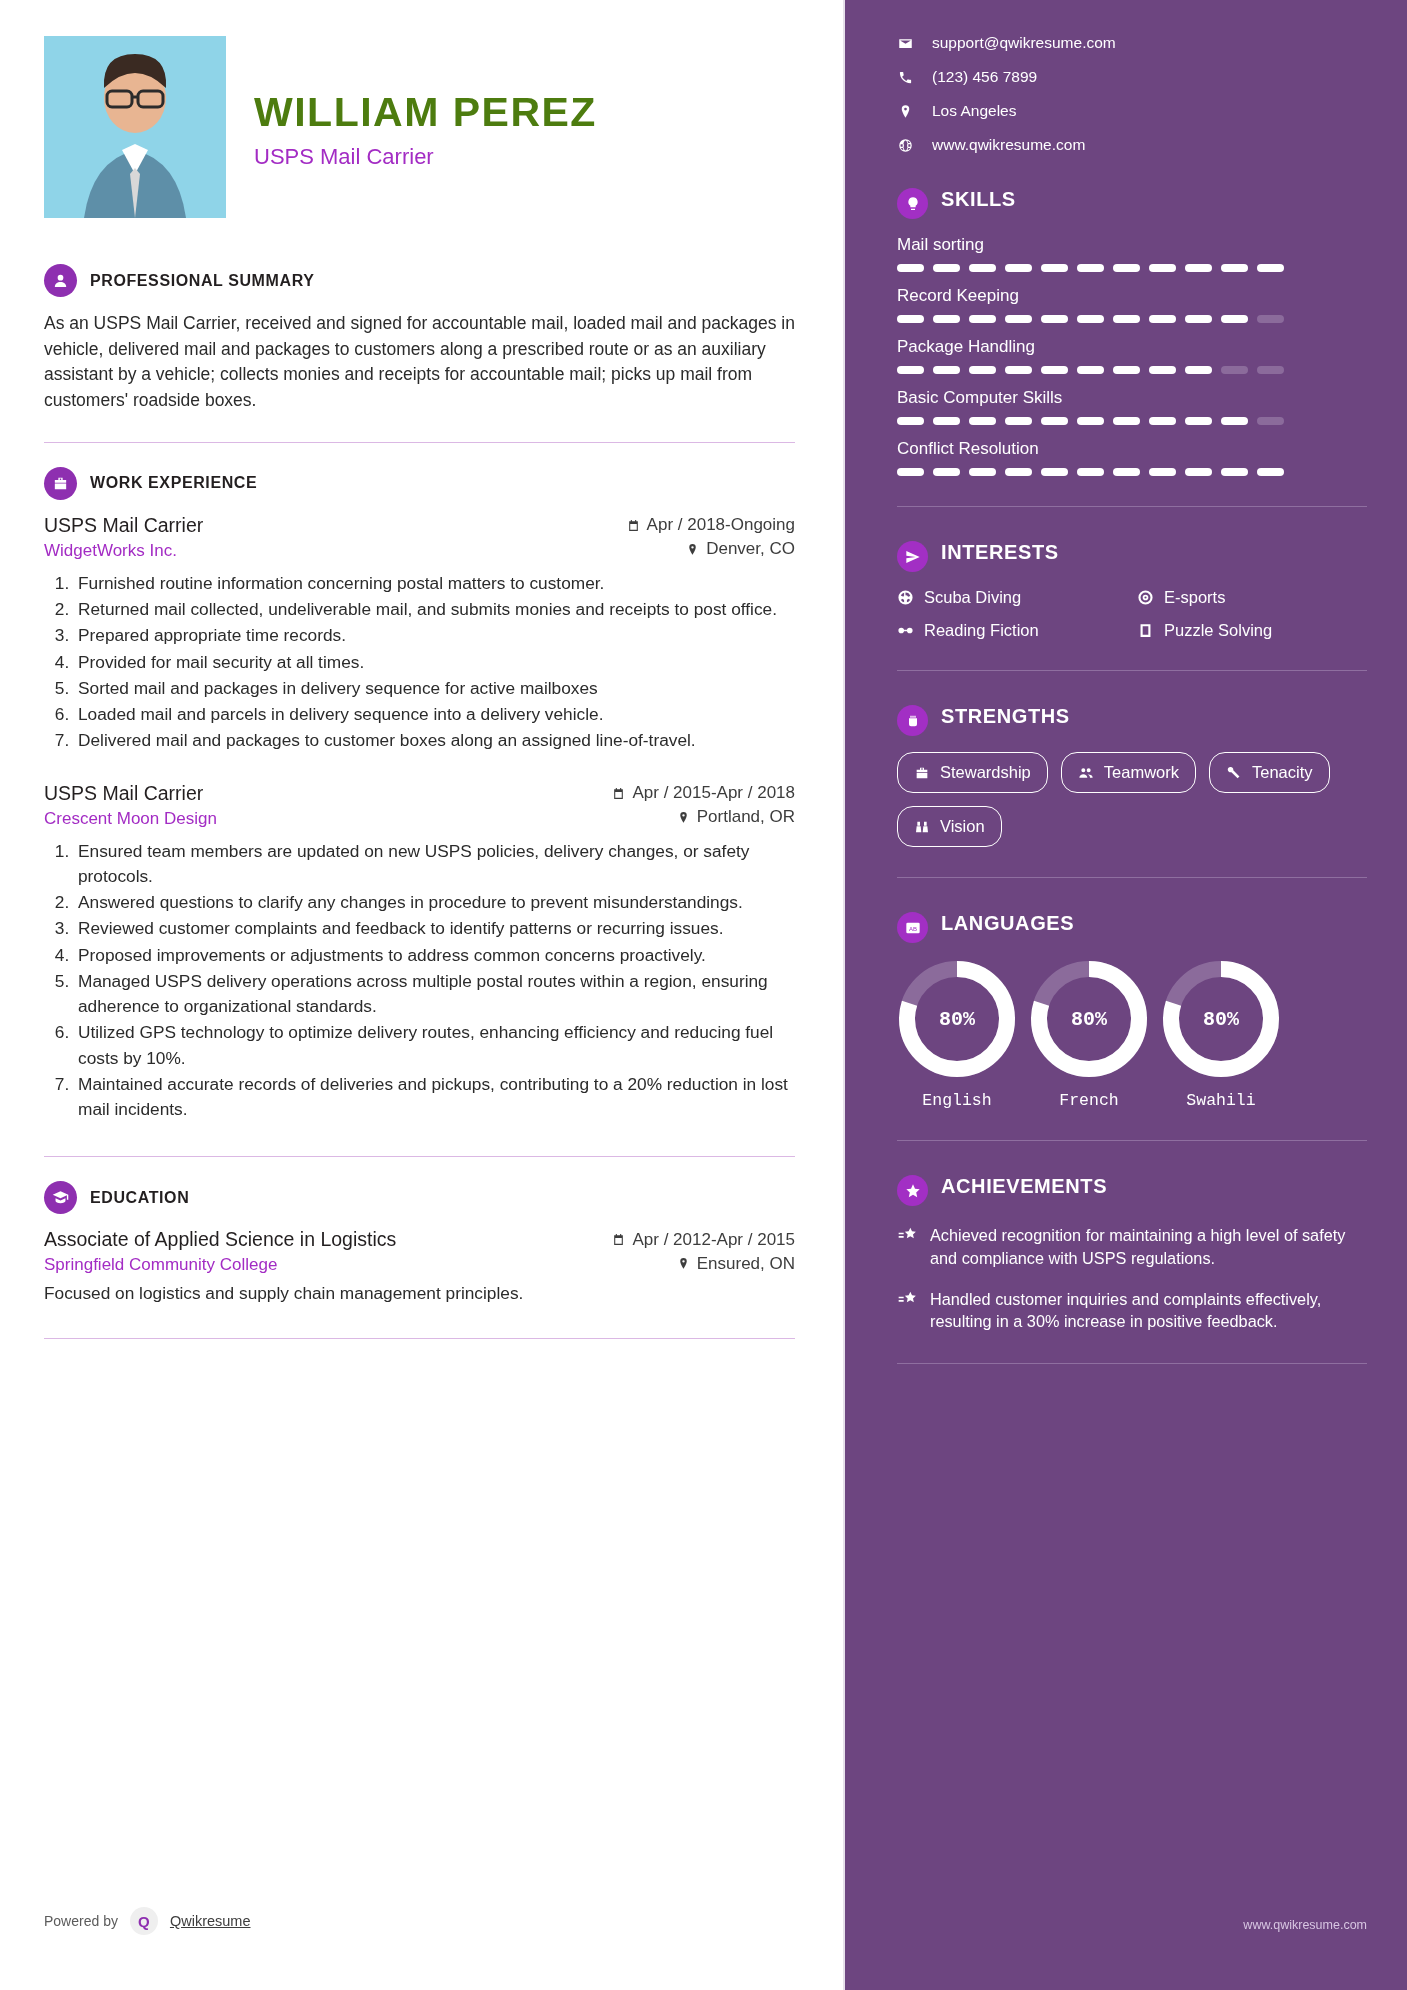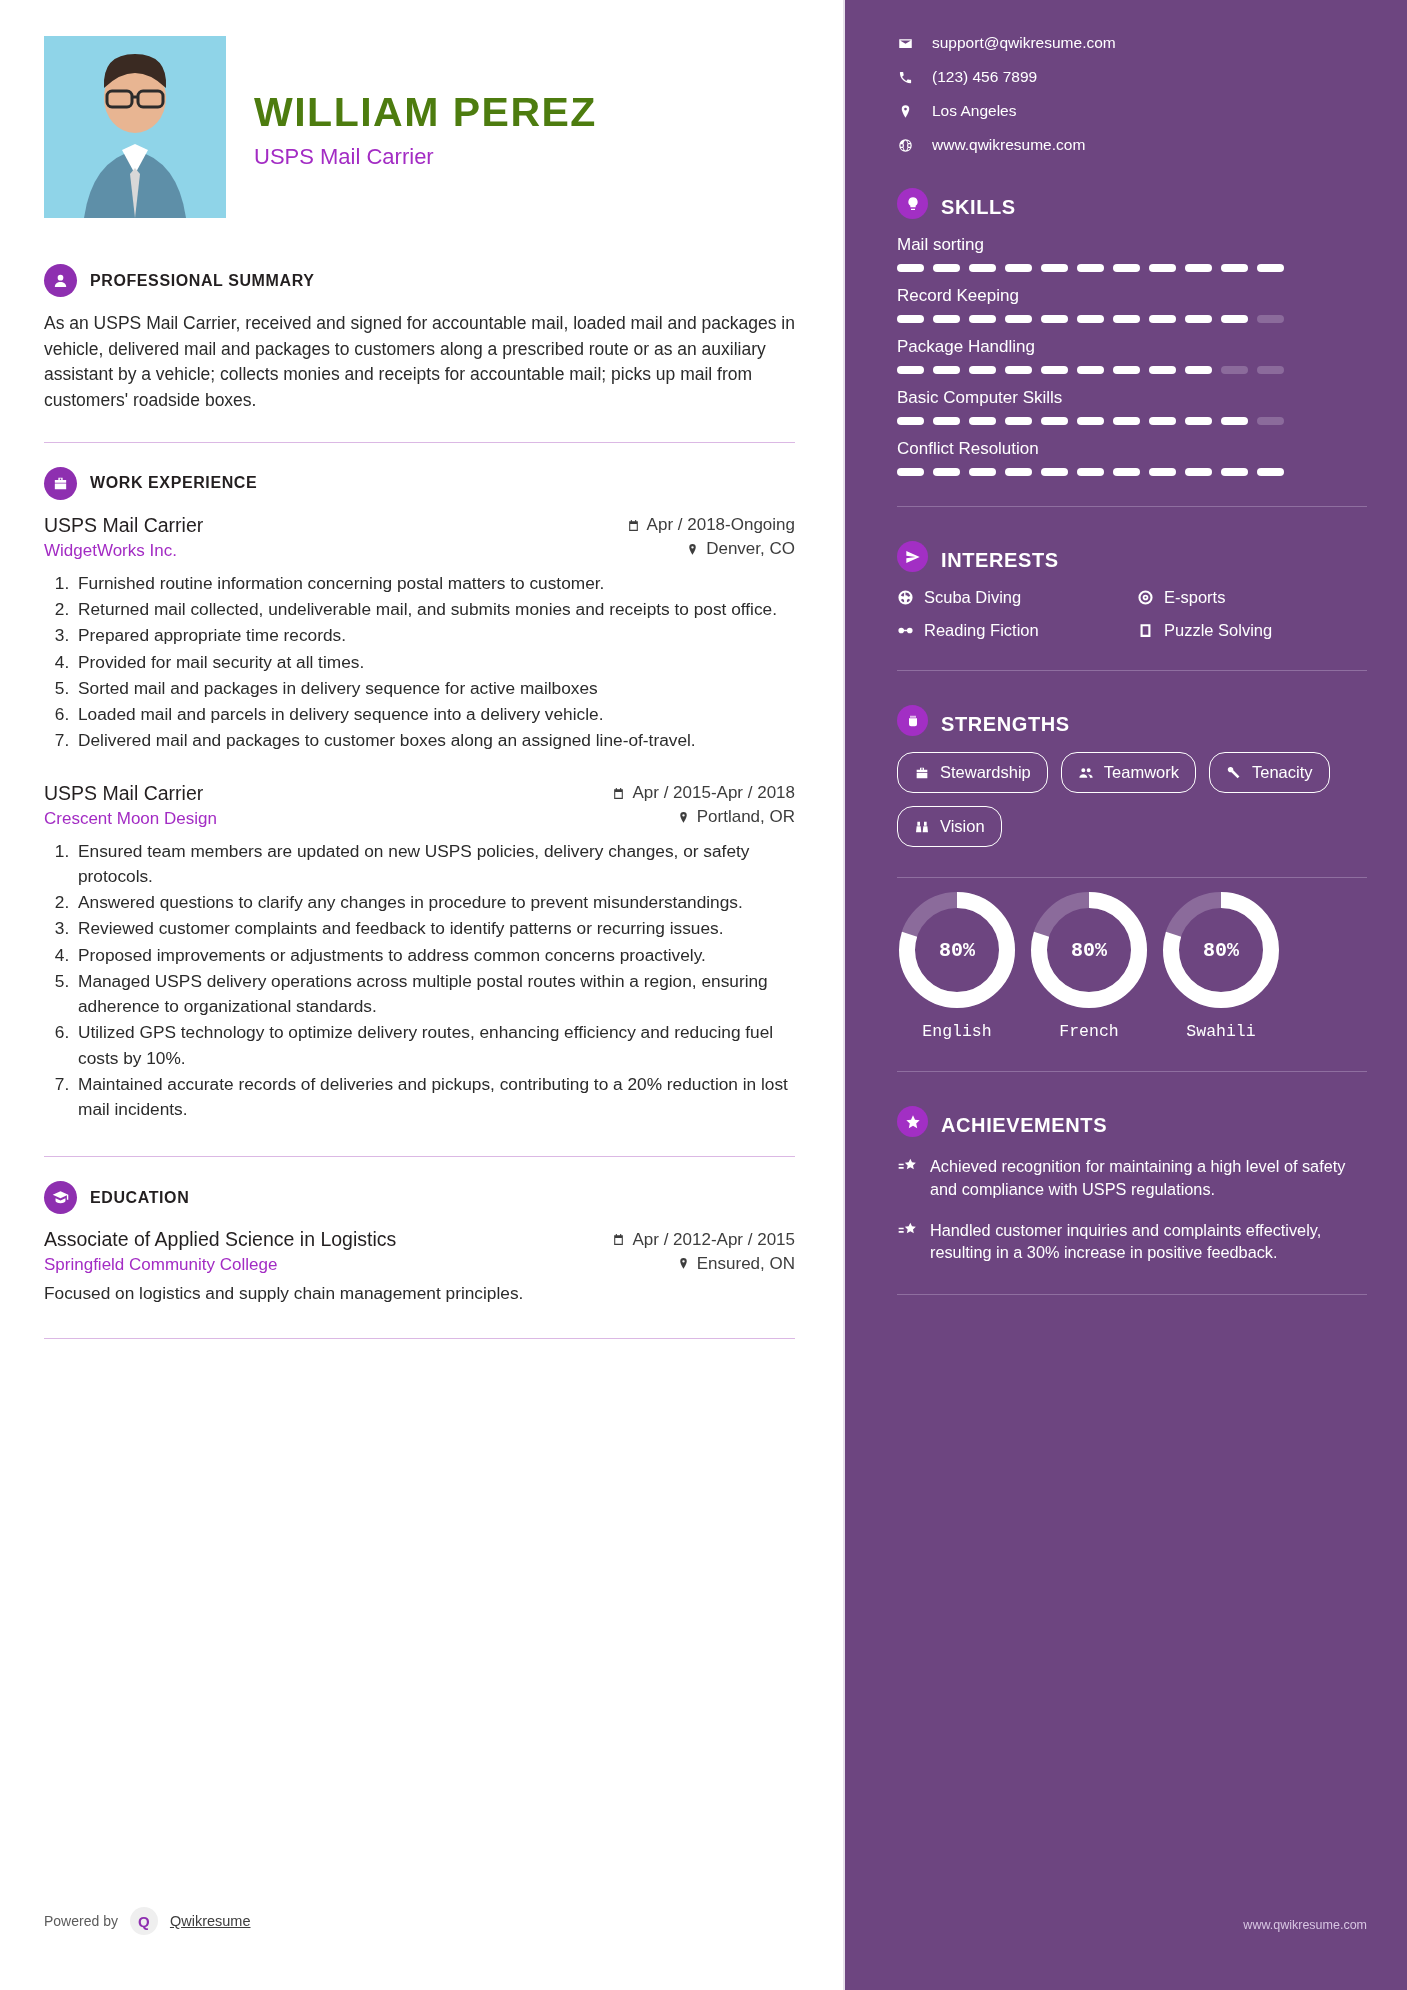--- a/index.html
+++ b/index.html
@@ -159,21 +159,21 @@
   .contact-line {
     display: flex;
     align-items: center;
     gap: 18px;
     margin-bottom: 16px;
     font-size: 15.5px;
   }
   .contact-line .ci { width: 17px; flex: 0 0 17px; display:flex; justify-content:center; }
   .contact-line .ci svg { width: 15px; height: 15px; fill: #ffffff; }
   .rsec-head {
-    display: flex; align-items: flex-end; gap: 13px;
+    display: flex; align-items: flex-start; gap: 13px;
     margin: 34px 0 16px 0;
   }
   .rsec-ico {
     width: 31px; height: 31px; border-radius: 50%;
     background: #a22fc4;
     display: flex; align-items: center; justify-content: center;
     flex: 0 0 31px;
   }
   .rsec-ico svg { width: 16px; height: 16px; fill: #fff; }
   .rsec-title {
@@ -581,20 +581,29 @@
       <div class="strength">
         <svg viewBox="0 0 24 24">
             <path d="M5 4h4v6H5zm10 0h4v6h-4zM4 11h6l1 9H3zm10 0h6l1 9h-8z"></path>
           </svg>
         <span>Vision</span>
       </div>
     </div>
 
     <div class="rdivider"></div>
 
+    <div class="rsec-head">
+      <span class="rsec-ico">
+        <svg viewBox="0 0 24 24">
+            <rect x="2" y="4" width="20" height="16" rx="2"></rect>
+            <text x="12" y="16" font-size="9" text-anchor="middle" fill="#a22fc4" font-family="Liberation Sans">AB</text>
+          </svg>
+      </span>
+      <span class="rsec-title">LANGUAGES</span>
+    </div>
     <div class="lang-row">
       <div class="lang">
         <div class="ring">
           <svg width="120" height="120" viewBox="0 0 120 120">
             <circle cx="60" cy="60" r="50" fill="none" stroke="#8b6b9b" stroke-width="16"></circle>
             <circle cx="60" cy="60" r="50" fill="none" stroke="#ffffff" stroke-width="16" stroke-dasharray="251.3 314.2"></circle>
           </svg>
           <div class="val">80%</div>
         </div>
         <div class="lang-label">English</div>

